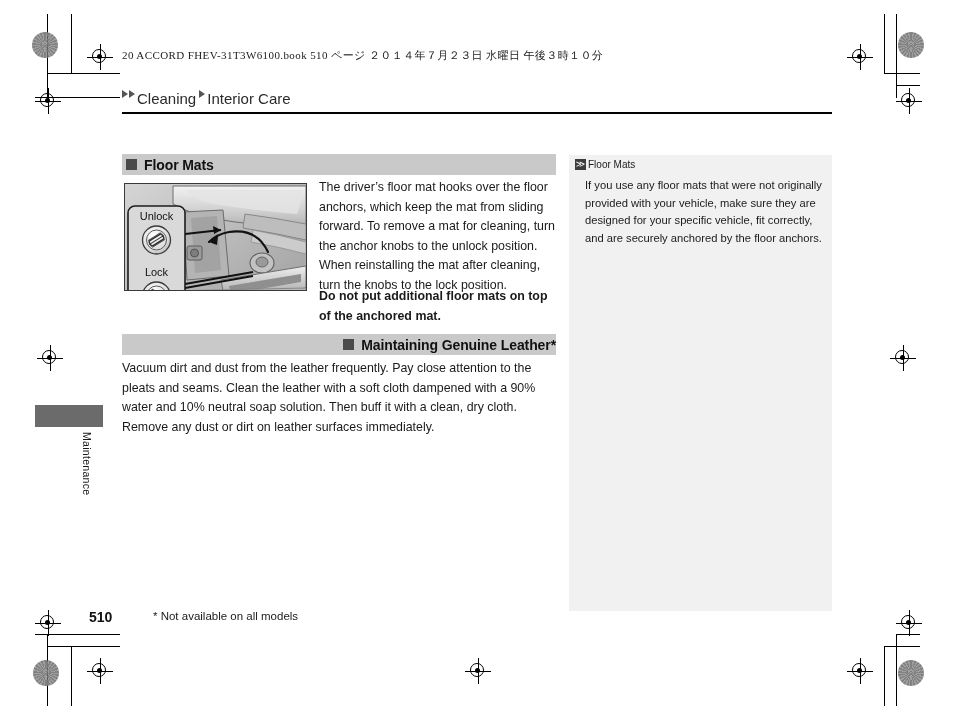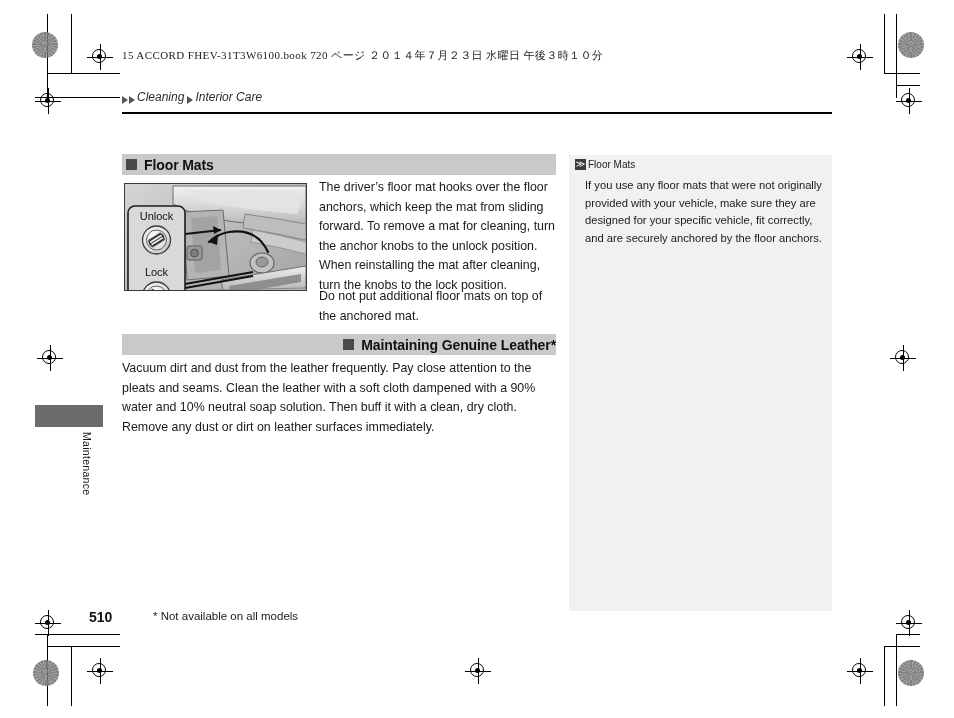--- a/index.html
+++ b/index.html
@@ -82,26 +82,25 @@
     color: #222;
     letter-spacing: 0.4px;
     white-space: nowrap;
   }
 
   
   .breadcrumb {
     position: absolute;
     left: 122px;
     top: 90px;
-    font-size: 12px;
+    font-size: 15px;
     color: #2b2b2b;
     white-space: nowrap;
     display: flex;
-    align-items: flex-end;
-    font-style: italic;
+    align-items: flex-start;
   }
   .breadcrumb .tri {
     display: inline-block;
     width: 0;
     height: 0;
     border-left: 6px solid #555;
     border-top: 4.5px solid transparent;
     border-bottom: 4.5px solid transparent;
     margin-right: 1px;
   }
@@ -174,21 +173,21 @@
   }
   #para-floormat {
     left: 319px;
     top: 178px;
     width: 240px;
   }
   #para-warning {
     left: 319px;
     top: 287px;
     width: 240px;
-    font-weight: normal;
+    font-weight: bold;
   }
   #para-leather {
     left: 122px;
     top: 359px;
     width: 436px;
   }
 
   
   .illus {
     position: absolute;
@@ -356,21 +355,21 @@
   </div>
 
   <div class="reg-target" style="left:465px; top:658px;">
     <div class="vline"></div>
       <div class="hline"></div>
       <div class="ring"></div>
       <div class="dot"></div>
   </div>
 </div>
 
-<div class="header-meta">15 ACCORD FHEV-31T3W6100.book   720 ページ   ２０１４年７月２３日   水曜日   午後３時１０分</div>
+<div class="header-meta">20 ACCORD FHEV-31T3W6100.book   510 ページ   ２０１４年７月２３日   水曜日   午後３時１０分</div>
 
 <div class="breadcrumb">
   <span class="tri"></span>
   <span class="tri"></span>
   <span class="crumb-text">Cleaning</span>
   <span class="tri" style="margin-left:2px;"></span>
   <span class="crumb-text">Interior Care</span>
 </div>
 <div class="head-rule"></div>
 

